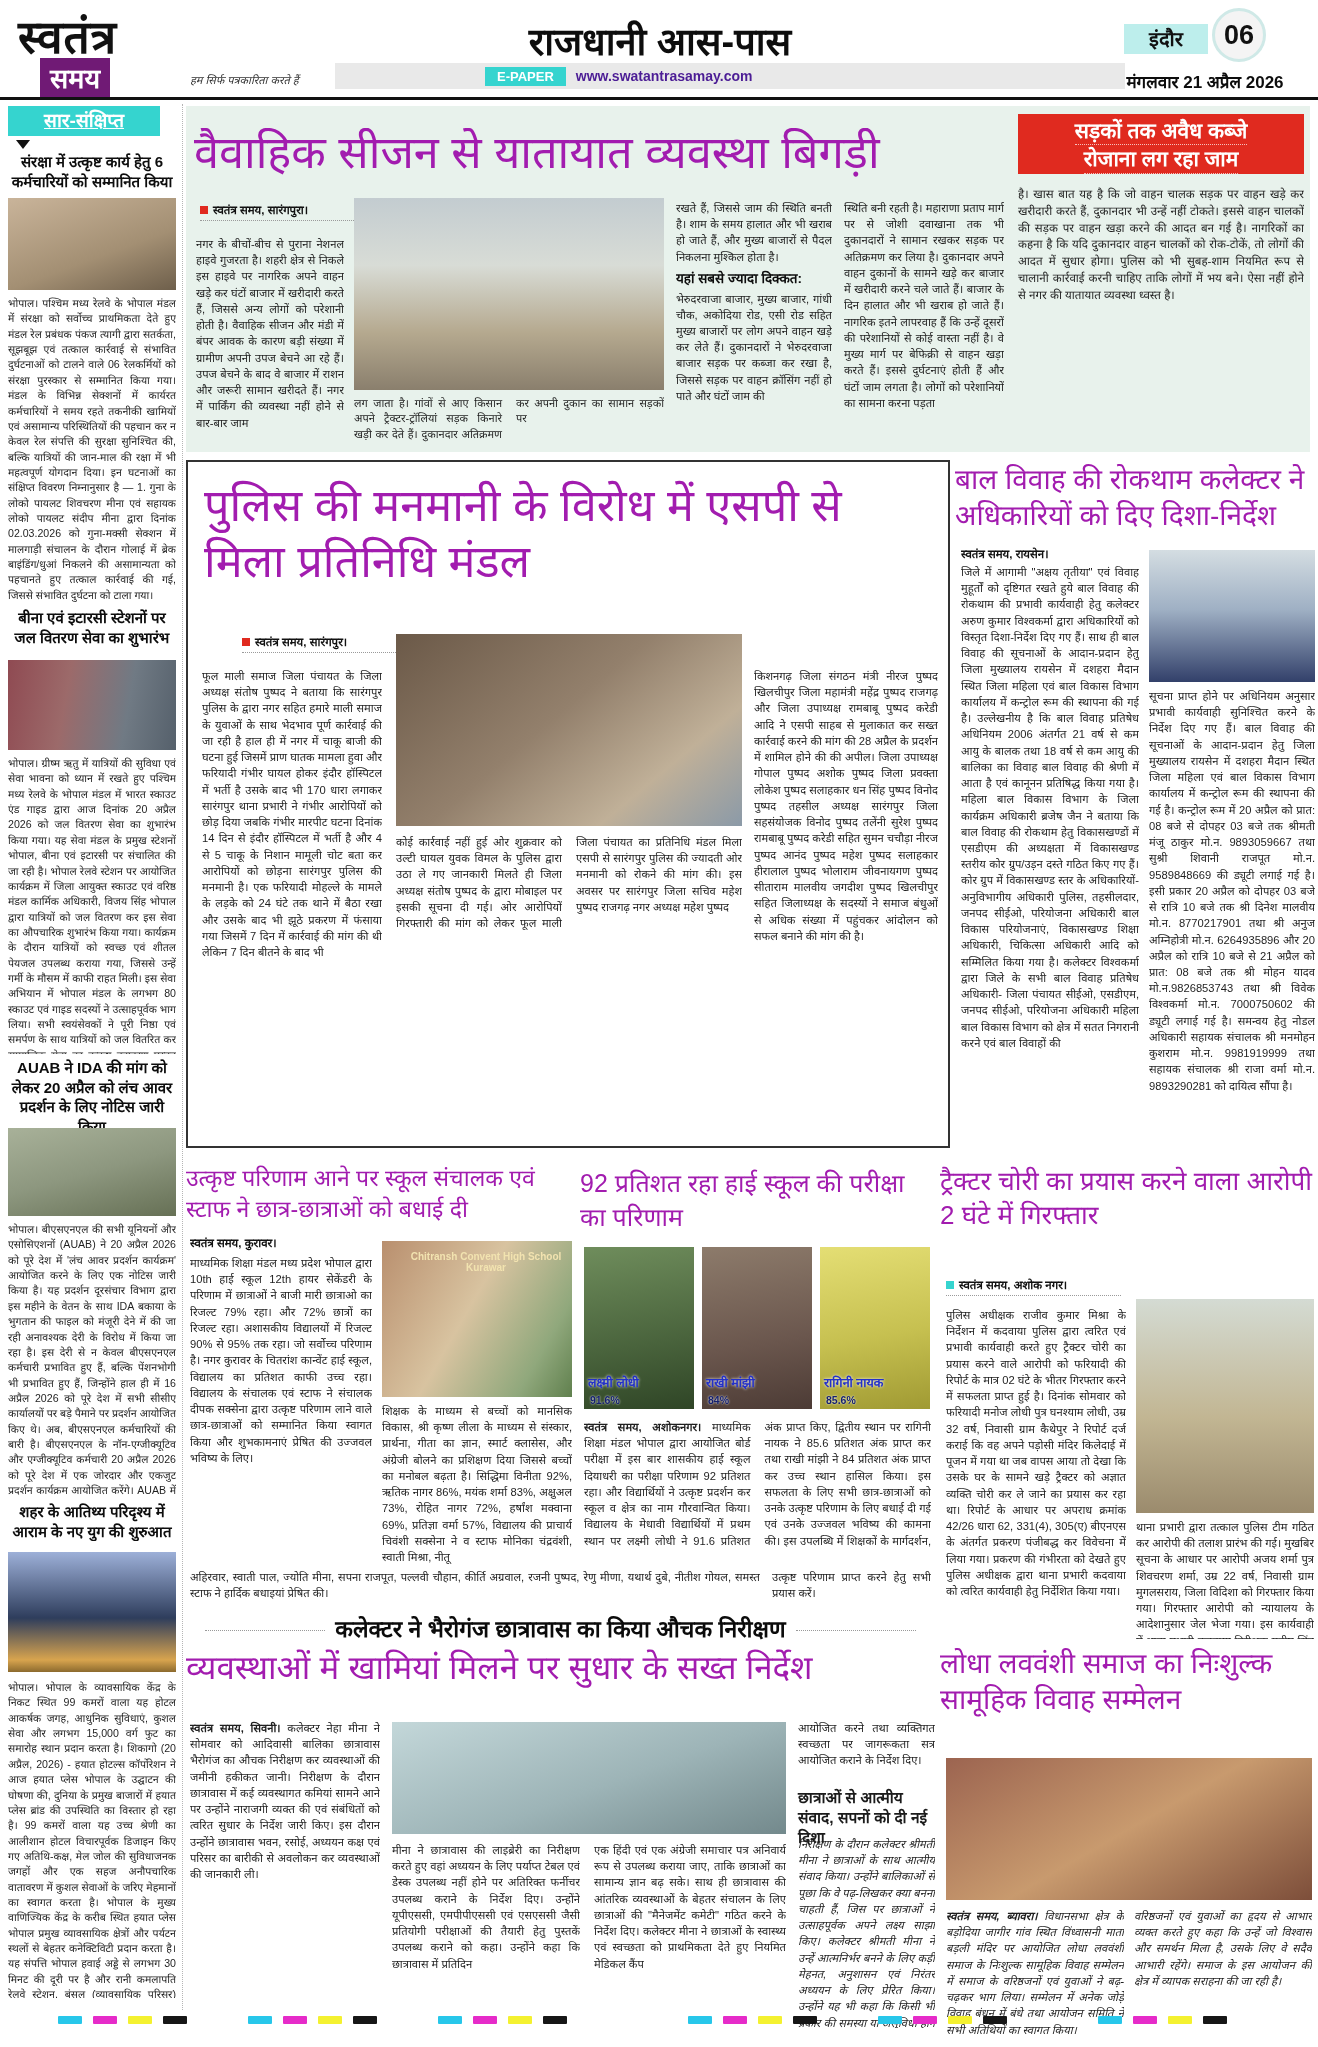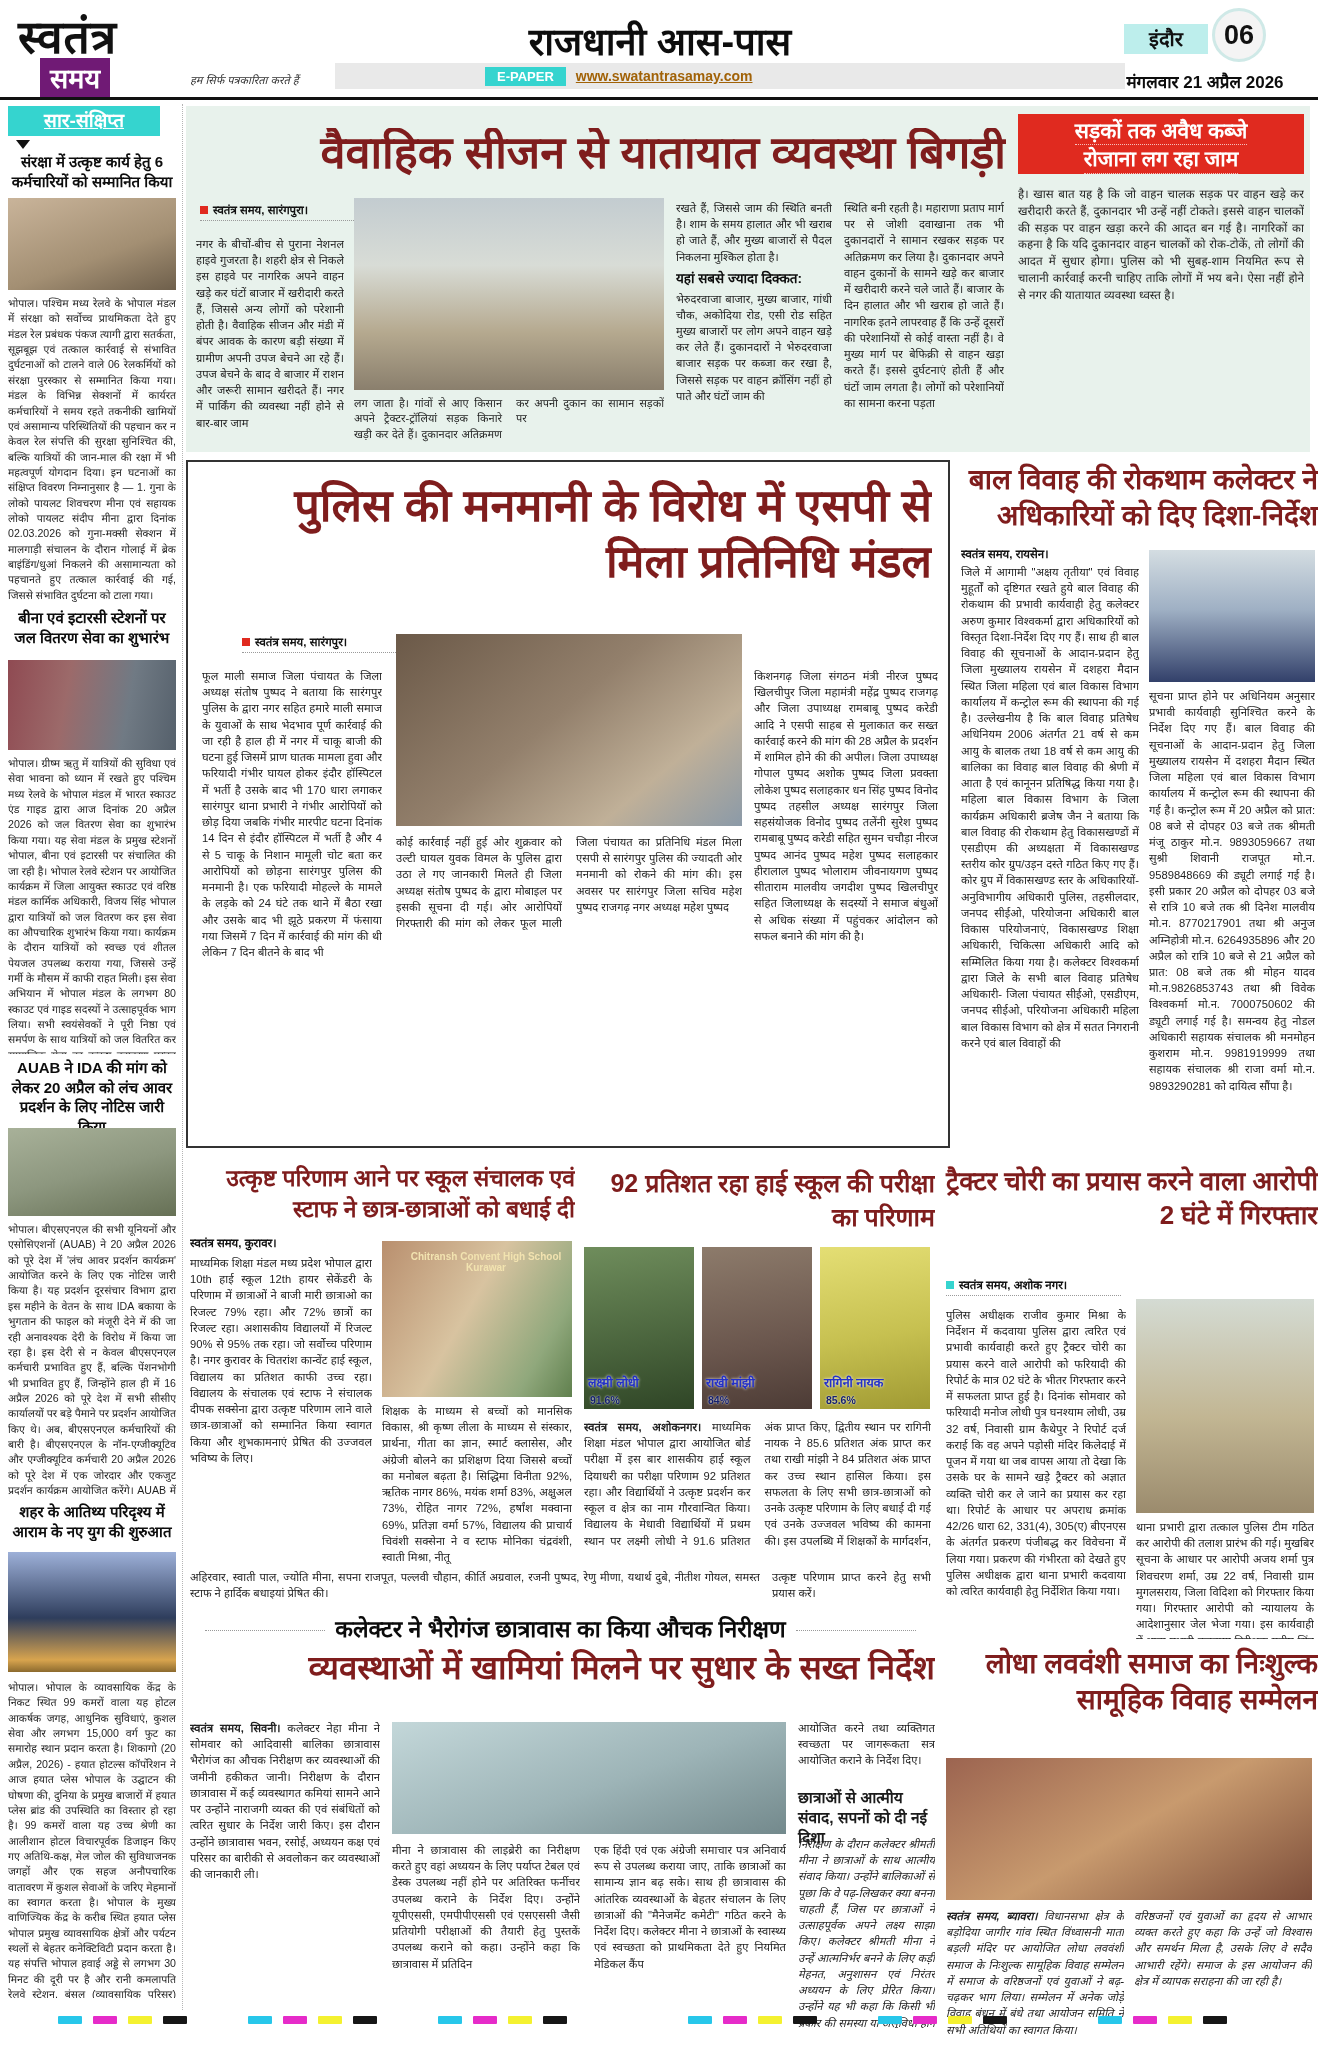--- a/index.html
+++ b/index.html
@@ -6,34 +6,34 @@
   body { background:#dddddd; font-family:"Liberation Sans","DejaVu Sans",sans-serif; }
   .page { position:relative; width:1318px; height:2047px; background:#ffffff; margin:0 auto; overflow:hidden; color:#1b1b1b; }
 
   
   .logo-top { position:absolute; left:18px; top:4px; font-size:46px; font-weight:bold; color:#111; letter-spacing:1px; }
   .logo-bottom { position:absolute; left:40px; top:58px; background:#701a75; color:#fff; font-size:27px; font-weight:bold; padding:1px 10px; }
   .tagline { position:absolute; left:190px; top:72px; font-size:11px; font-style:italic; color:#333; }
   .section-title { position:absolute; left:460px; top:14px; width:400px; text-align:center; font-size:38px; font-weight:bold; color:#0d0d0d; }
   .strip { position:absolute; left:335px; top:63px; width:790px; height:26px; background:#e9e9e9; display:flex; align-items:center; padding-left:150px; }
   .epaper { background:#35d4cf; color:#fff; font-weight:bold; font-size:13px; padding:2px 12px; }
-  .website { font-weight:bold; font-size:14px; color:#a16207; margin-left:10px;text-decoration:underline; }
+  .website { font-weight:bold; font-size:14px; color:#4c1d95; margin-left:10px; }
   .city-chip { position:absolute; left:1124px; top:24px; width:84px; height:30px; background:#bdeeec; color:#111; font-size:20px; font-weight:bold; text-align:center; line-height:30px; }
   .page-circle { position:absolute; left:1212px; top:8px; width:54px; height:54px; border-radius:50%; background:#f4f4f4; border:3px solid #cfe9e7; font-size:27px; font-weight:bold; text-align:center; line-height:48px; color:#111; }
   .date-line { position:absolute; left:1095px; top:70px; width:220px; text-align:center; font-size:17px; font-weight:bold; color:#0d0d0d; }
   .top-rule { position:absolute; left:0; top:97px; width:1318px; height:3px; background:#111; }
 
   
   .abs { position:absolute; }
   .bodytext { font-size:11.2px; line-height:1.45; text-align:justify; color:#1f1f1f; overflow:hidden; }
   .byline { font-size:11.5px; font-weight:bold; color:#111; border-bottom:1px dotted #9a9a9a; padding-bottom:3px; white-space:nowrap; overflow:hidden; }
   .sq { display:inline-block; width:8px; height:8px; margin-right:5px; }
   .sq-red { background:#e02a1f; }
   .sq-cyan { background:#35d4cf; }
-  .headline { font-weight:bold; color:#7f1d1d; text-align:right; overflow:hidden; }
+  .headline { font-weight:normal; color:#a21caf; text-align:left; overflow:hidden; }
   .ph { position:absolute; overflow:hidden; }
   .caption { font-size:11px; line-height:1.4; text-align:justify; color:#1f1f1f; overflow:hidden; }
   .subhead { font-weight:bold; font-size:13.5px; color:#0d0d0d; margin:4px 0 2px; }
   .italic { font-style:italic; }
 
   
   .sidebar-rule { position:absolute; left:182px; top:104px; height:1906px; border-left:1px dotted #b5b5b5; }
   .sb-head { position:absolute; left:8px; top:106px; width:152px; height:30px; background:#35d4cf; color:#fff; font-size:19px; font-weight:bold; text-align:center; line-height:30px;text-decoration:underline; }
   .sb-arrow { position:absolute; left:16px; top:140px; width:0; height:0; border-left:7px solid transparent; border-right:7px solid transparent; border-top:9px solid #111; }
   .sb-title { position:absolute; left:8px; width:168px; font-size:15px; font-weight:bold; line-height:1.3; text-align:center; color:#0d0d0d; overflow:hidden; }

